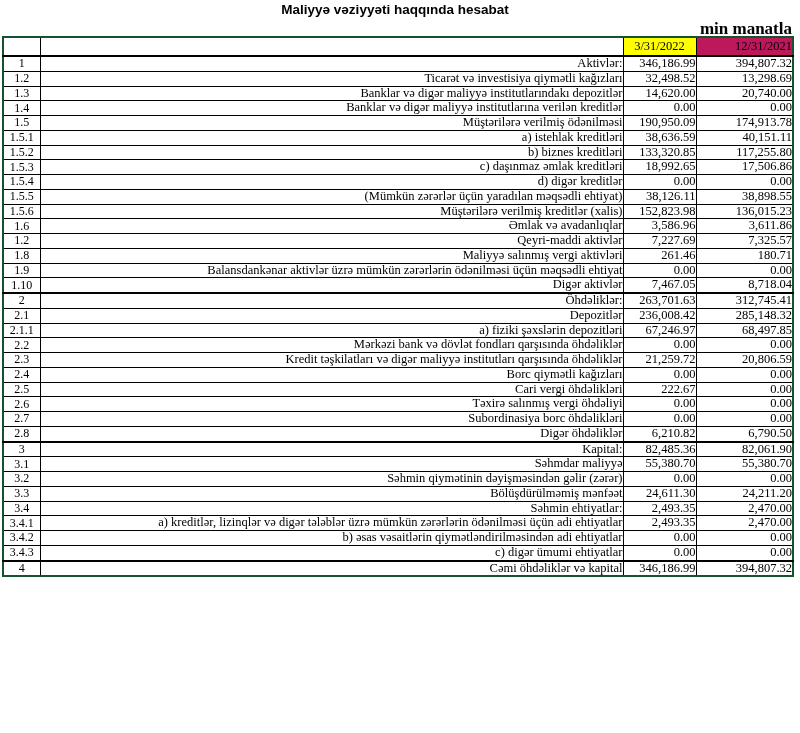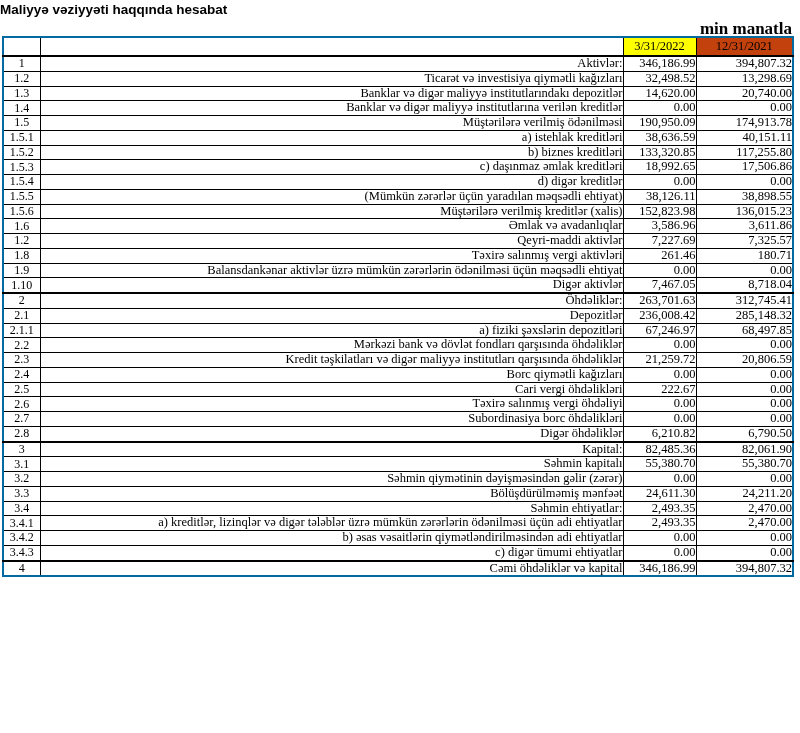--- a/index.html
+++ b/index.html
@@ -10,42 +10,42 @@
     background: #FFFFFF;
     overflow: hidden;
     font-family: "Liberation Serif", serif;
     color: #000000;
   }
   .page-title {
     position: absolute;
     top: 2px;
     left: 0;
     width: 790px;
-    text-align: left;
+    text-align: center;
     font-family: "Liberation Sans", sans-serif;
     font-weight: bold;
     font-size: 13.5px;
   }
   .unit-note {
     position: absolute;
     top: 19px;
     right: 8px;
     font-family: "Liberation Serif", serif;
     font-weight: bold;
     font-size: 17px;
   }
   table.report {
     position: absolute;
     top: 36px;
     left: 2px;
     width: 790px;
     height: 495px;
     border-collapse: collapse;
     table-layout: fixed;
-    border: 2px solid #0369a1;
+    border: 2px solid #14532d;
     font-size: 12.5px;
   }
   table.report td, table.report th {
     border: 1px solid #000000;
     padding: 0;
     overflow: hidden;
     white-space: nowrap;
     vertical-align: middle;
     font-weight: normal;
     line-height: 1.1;
@@ -86,21 +86,21 @@
     <col style="width:37px">
     <col style="width:583px">
     <col style="width:73px">
     <col style="width:97px">
   </colgroup>
   <thead>
     <tr>
       <th></th>
       <th></th>
       <th class="date-head" style="background: rgb(255, 255, 0);">3/31/2022</th>
-      <th class="date-head" style="background: #c2410c;">12/31/2021</th>
+      <th class="date-head" style="background: #be185d; text-align: right;">12/31/2021</th>
     </tr>
   </thead>
   <tbody>
       <tr class="section">
     <td class="num bold">1</td>
     <td class="label bold">Aktivlər:</td>
     <td class="val bold">346,186.99</td>
     <td class="val bold">394,807.32</td>
   </tr>
       <tr>
@@ -170,21 +170,21 @@
     <td class="val bold">3,611.86</td>
   </tr>
       <tr>
     <td class="num">1.2</td>
     <td class="label">Qeyri-maddi aktivlər</td>
     <td class="val bold">7,227.69</td>
     <td class="val bold">7,325.57</td>
   </tr>
       <tr>
     <td class="num">1.8</td>
-    <td class="label">Təxirə salınmış vergi aktivləri</td>
+    <td class="label">Maliyyə salınmış vergi aktivləri</td>
     <td class="val bold">261.46</td>
     <td class="val bold">180.71</td>
   </tr>
       <tr>
     <td class="num">1.9</td>
     <td class="label">Balansdankənar aktivlər üzrə mümkün zərərlərin ödənilməsi üçün məqsədli ehtiyat</td>
     <td class="val">0.00</td>
     <td class="val">0.00</td>
   </tr>
       <tr>
@@ -254,21 +254,21 @@
     <td class="val bold">6,790.50</td>
   </tr>
       <tr class="section">
     <td class="num bold">3</td>
     <td class="label bold">Kapital:</td>
     <td class="val bold">82,485.36</td>
     <td class="val bold">82,061.90</td>
   </tr>
       <tr>
     <td class="num">3.1</td>
-    <td class="label">Səhmin kapitalı</td>
+    <td class="label">Səhmdar maliyyə</td>
     <td class="val bold">55,380.70</td>
     <td class="val bold">55,380.70</td>
   </tr>
       <tr>
     <td class="num">3.2</td>
     <td class="label">Səhmin qiymətinin dəyişməsindən gəlir (zərər)</td>
     <td class="val">0.00</td>
     <td class="val">0.00</td>
   </tr>
       <tr>

